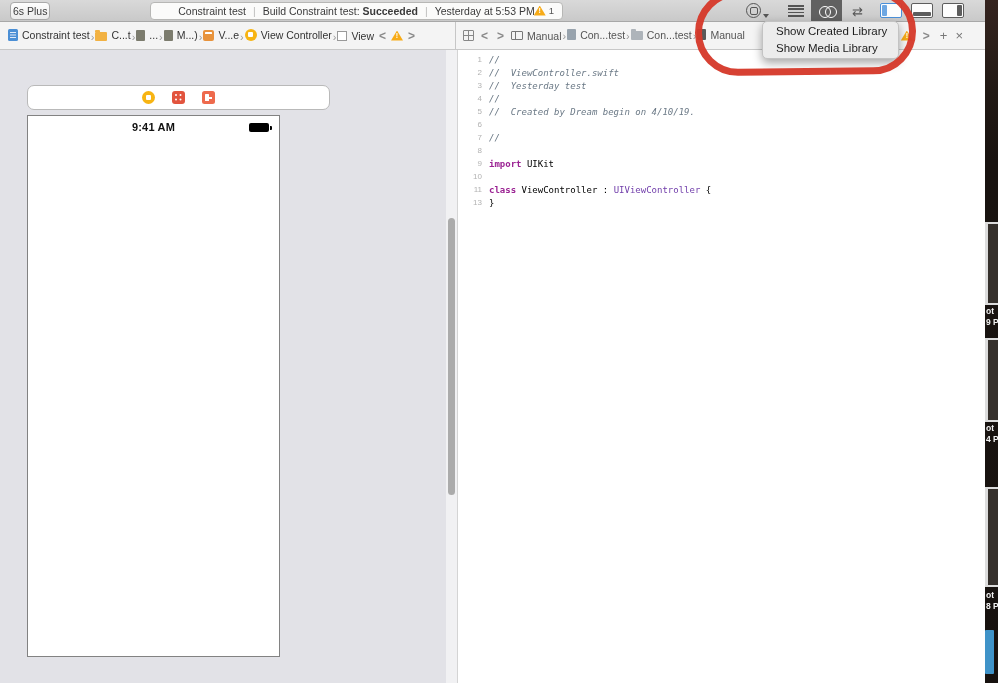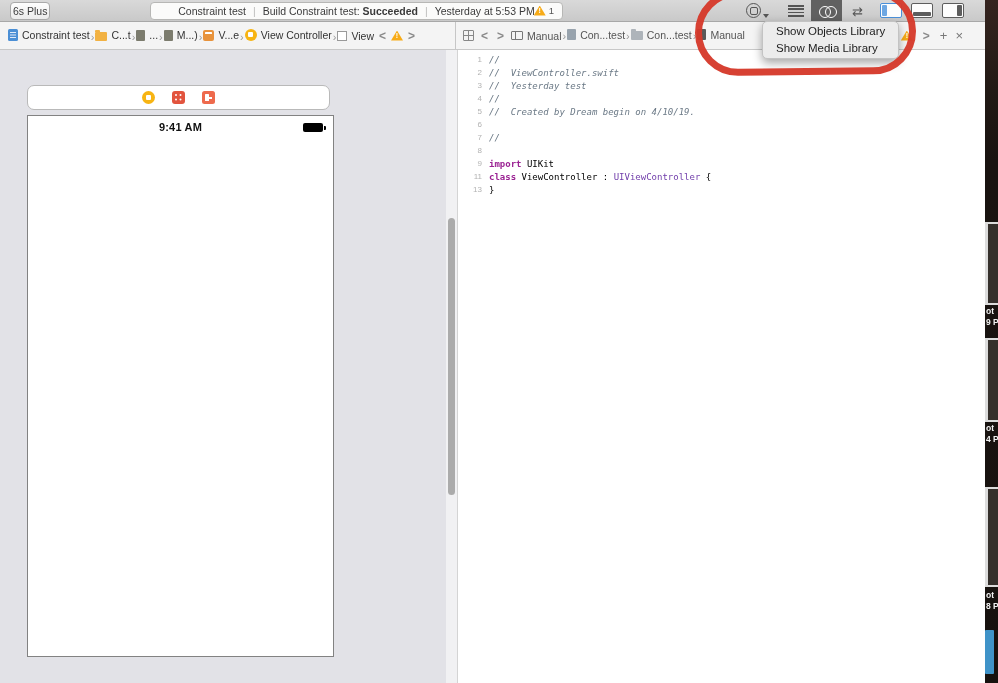--- a/index.html
+++ b/index.html
@@ -170,21 +170,21 @@
     box-shadow:4.5px 0 0 #fff, 0 4.5px 0 #fff, 4.5px 4.5px 0 #fff;
   }
   .exit-badge {
     width:13px; height:13px; background:#ee6a4d; border-radius:2.5px; position:relative; cursor:pointer;
   }
   .exit-badge::before { content:""; position:absolute; left:2.5px; top:3px; width:4px; height:7px; background:#fff; border-radius:0.5px; }
   .exit-badge::after {
     content:""; position:absolute; left:5px; top:5.5px; width:5px; height:2px; background:#fff;
   }
   .device-screen {
-    position:absolute; left:27px; top:65px; width:307px; height:542px;
+    position:absolute; left:27px; top:65px; width:253px; height:542px;
     background:#fff; border:1px solid #828282;
   }
   .status-time {
     position:absolute; left:0; right:0; top:5px; text-align:center;
     font-size:11px; font-weight:700; color:#111; letter-spacing:0.2px;
   }
   .battery {
     position:absolute; right:10px; top:7px; width:20px; height:9px;
     background:#000; border-radius:2px;
   }
@@ -404,20 +404,24 @@
     </div>
     <div class="code-line" data-name="code-line">
       <span class="gutter" data-name="line-number">8</span>
       <span class="code" data-name="code-text"></span>
     </div>
     <div class="code-line" data-name="code-line">
       <span class="gutter" data-name="line-number">9</span>
       <span class="code" data-name="code-text"><span class="tok-keyword" data-name="code-token">import</span><span class="tok-plain" data-name="code-token"> UIKit</span></span>
     </div>
     <div class="code-line" data-name="code-line">
+      <span class="gutter" data-name="line-number">10</span>
+      <span class="code" data-name="code-text"></span>
+    </div>
+    <div class="code-line" data-name="code-line">
       <span class="gutter" data-name="line-number">11</span>
       <span class="code" data-name="code-text"><span class="tok-keyword" data-name="code-token">class</span><span class="tok-plain" data-name="code-token"> ViewController : </span><span class="tok-type" data-name="code-token">UIViewController</span><span class="tok-plain" data-name="code-token"> {</span></span>
     </div>
     <div class="code-line" data-name="code-line">
       <span class="gutter" data-name="line-number">13</span>
       <span class="code" data-name="code-text"><span class="tok-plain" data-name="code-token">}</span></span>
     </div>
   </div>
 
 <div class="desktop-strip" id="desktop-strip" data-name="desktop-edge-strip">
@@ -433,17 +437,17 @@
       <div data-name="caption-line">4 P</div>
     </div>
     <div class="dt-thumb" data-name="desktop-thumbnail" style="top: 487px; height: 100px;"></div>
     <div class="dt-caption" data-name="desktop-thumbnail-caption" style="top: 590px;">
       <div data-name="caption-line">ot</div>
       <div data-name="caption-line">8 P</div>
     </div>
   </div>
 
 <div class="popup-menu" data-name="library-popup-menu">
-  <div class="menu-item" data-name="menu-item-show-objects-library">Show Objects Library</div>
+  <div class="menu-item" data-name="menu-item-show-objects-library">Show Created Library</div>
   <div class="menu-item" data-name="menu-item-show-media-library">Show Media Library</div>
 </div>
 
 <div class="red-annotation" data-name="annotation-circle"></div>
 
 </body></html>

